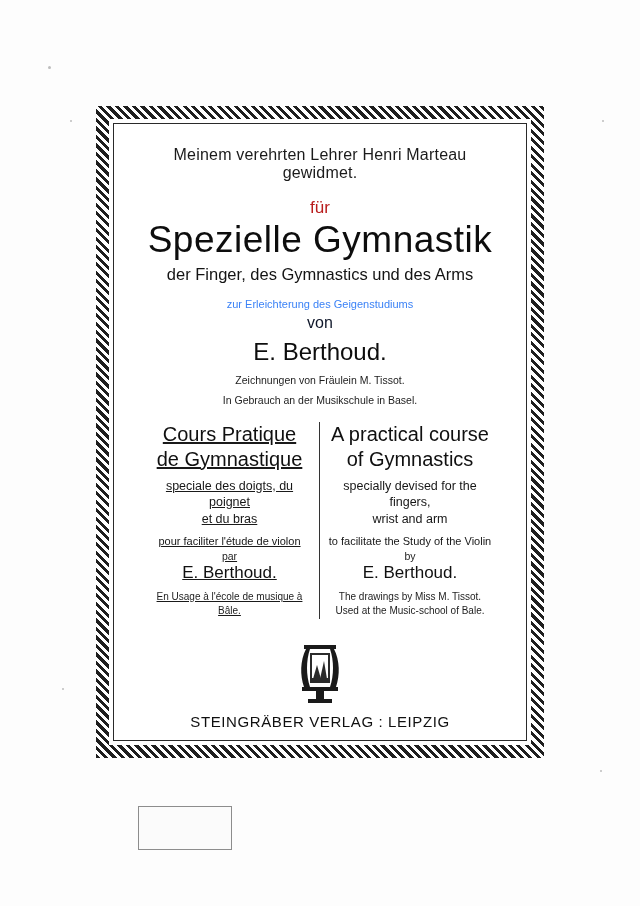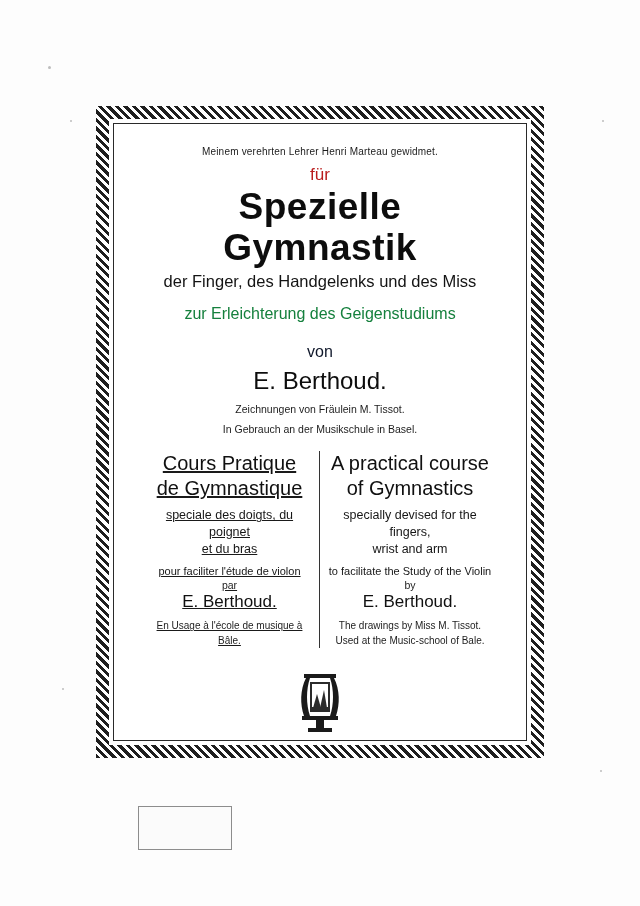--- a/index.html
+++ b/index.html
@@ -55,55 +55,54 @@
   }
 
   .content {
     position: absolute;
     left: 0; right: 0; top: 0;
     padding: 22px 26px 10px 26px;
     text-align: center;
   }
 
   .dedication {
-    font-size: 10px;
+    font-size: 16px;
     letter-spacing: .2px;
     color: #1b1b1b;
-    margin-bottom: 8px;
+    margin-bottom: 16px;
   }
 
   .t-lehrgang {
     font-size: 31px;
     letter-spacing: .5px;
     color: #111;
     line-height: 1.05;
     margin-bottom: 2px;
   }
   .t-fuer {
     font-size: 17px;
     color: #b91c1c;
     margin-bottom: 2px;
   }
   .t-main {
     font-size: 37px;
     letter-spacing: .5px;
     color: #0d0d0d;
     line-height: 1.1;
     margin-bottom: 4px;
-    font-weight: bold;
   }
   .t-sub {
     font-size: 16.5px;
     color: #141414;
     margin-bottom: 14px;
   }
   .t-zur {
-    font-size: 16px;
-    color: #15803d;
-    margin-bottom: 20px;
+    font-size: 11px;
+    color: #3b82f6;
+    margin-bottom: 4px;
   }
   .t-von {
     font-size: 16px;
     color: #0f172a;
     margin-bottom: 6px;
   }
   .t-author {
     font-size: 24px;
     color: #0d0d0d;
     margin-bottom: 8px;
@@ -217,21 +216,21 @@
 
   <div id="frame">
     <div id="frame-inner">
 
       <div class="content">
 
         <div class="dedication">Meinem verehrten Lehrer Henri Marteau gewidmet.</div>
 
         <div class="t-fuer">für</div>
         <div class="t-main">Spezielle Gymnastik</div>
-        <div class="t-sub">der Finger, des Handgelenks und des Miss</div>
+        <div class="t-sub">der Finger, des Gymnastics und des Arms</div>
         <div class="t-zur">zur Erleichterung des Geigenstudiums</div>
         <div class="t-von">von</div>
         <div class="t-author">E. Berthoud.</div>
         <div class="t-draw">Zeichnungen von Fräulein M. Tissot.</div>
         <div class="t-use">In Gebrauch an der Musikschule in Basel.</div>
 
         <div class="cols">
 
           <div class="col col-left">
             <div class="c-h1">Cours Pratique</div>

